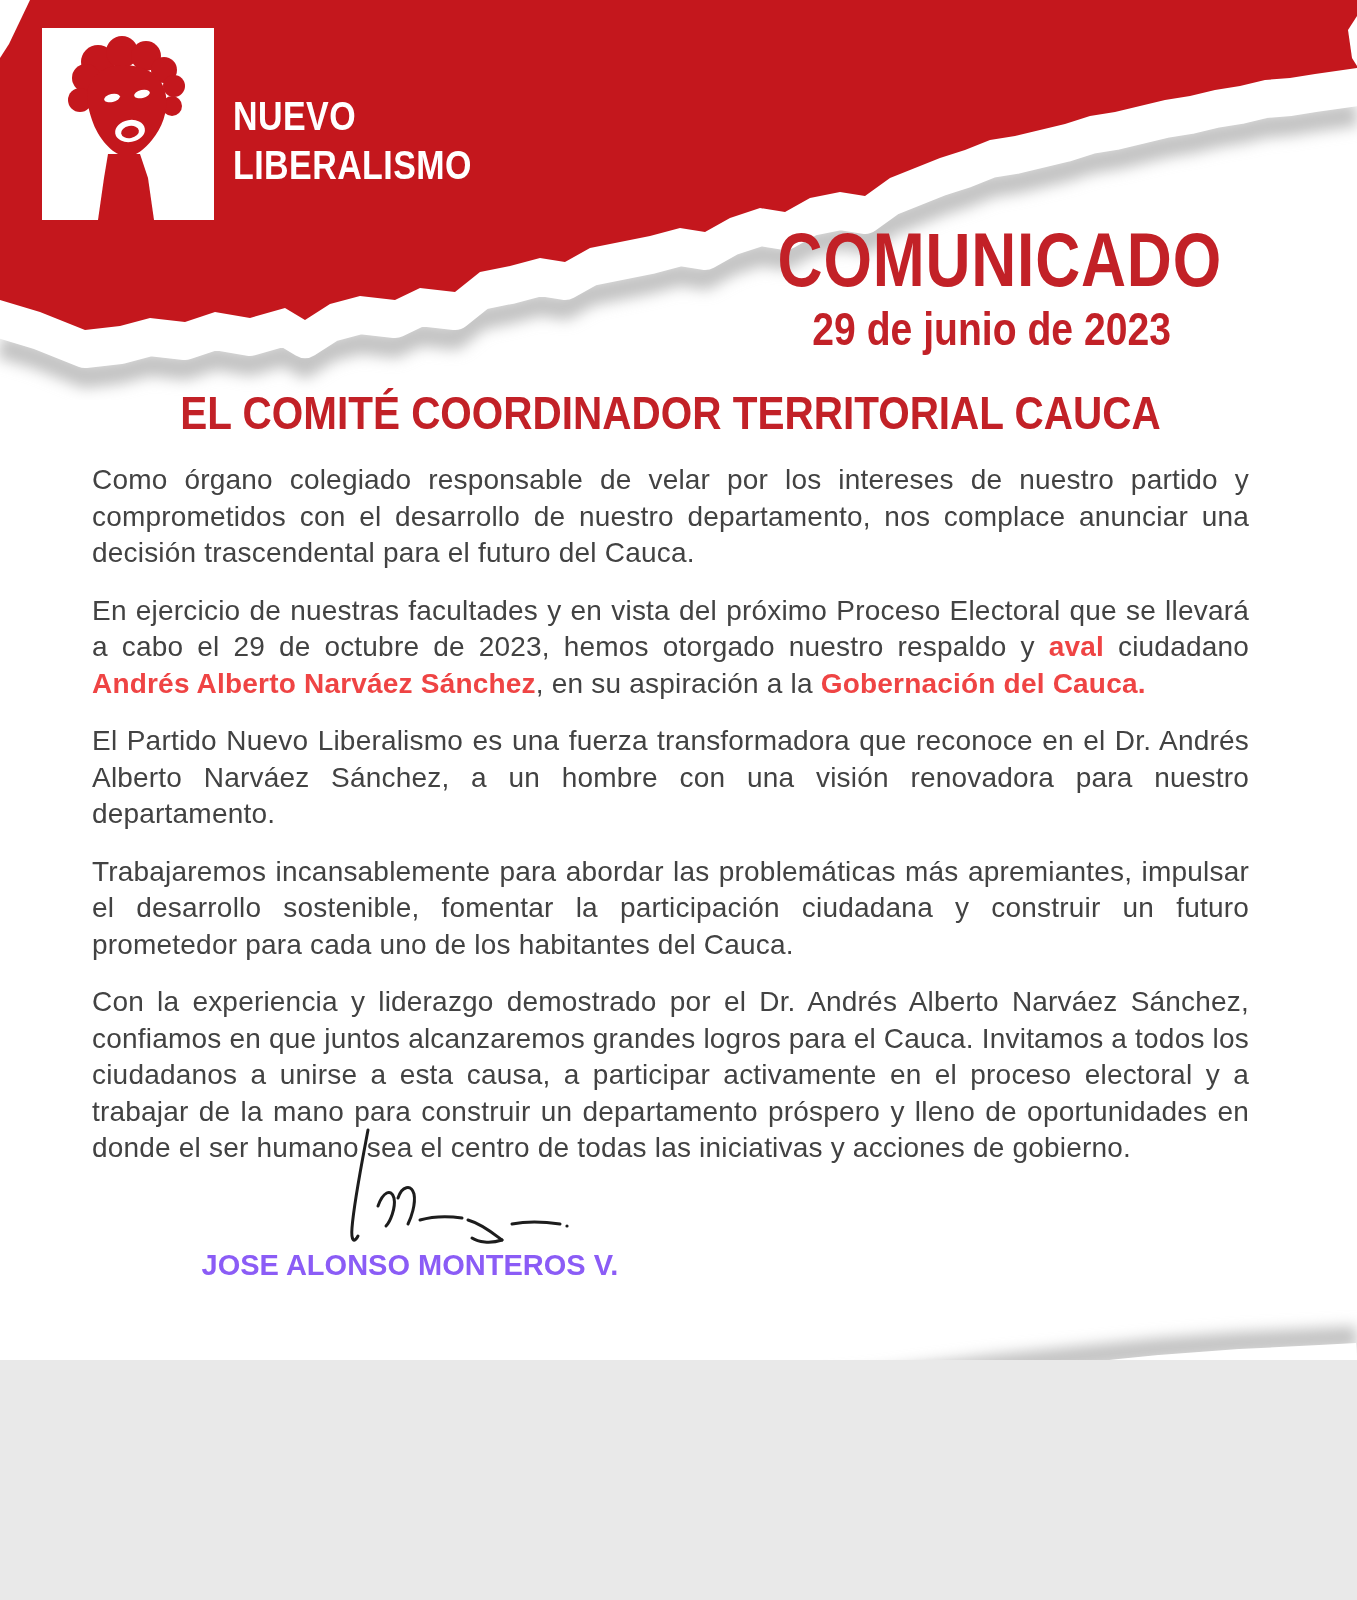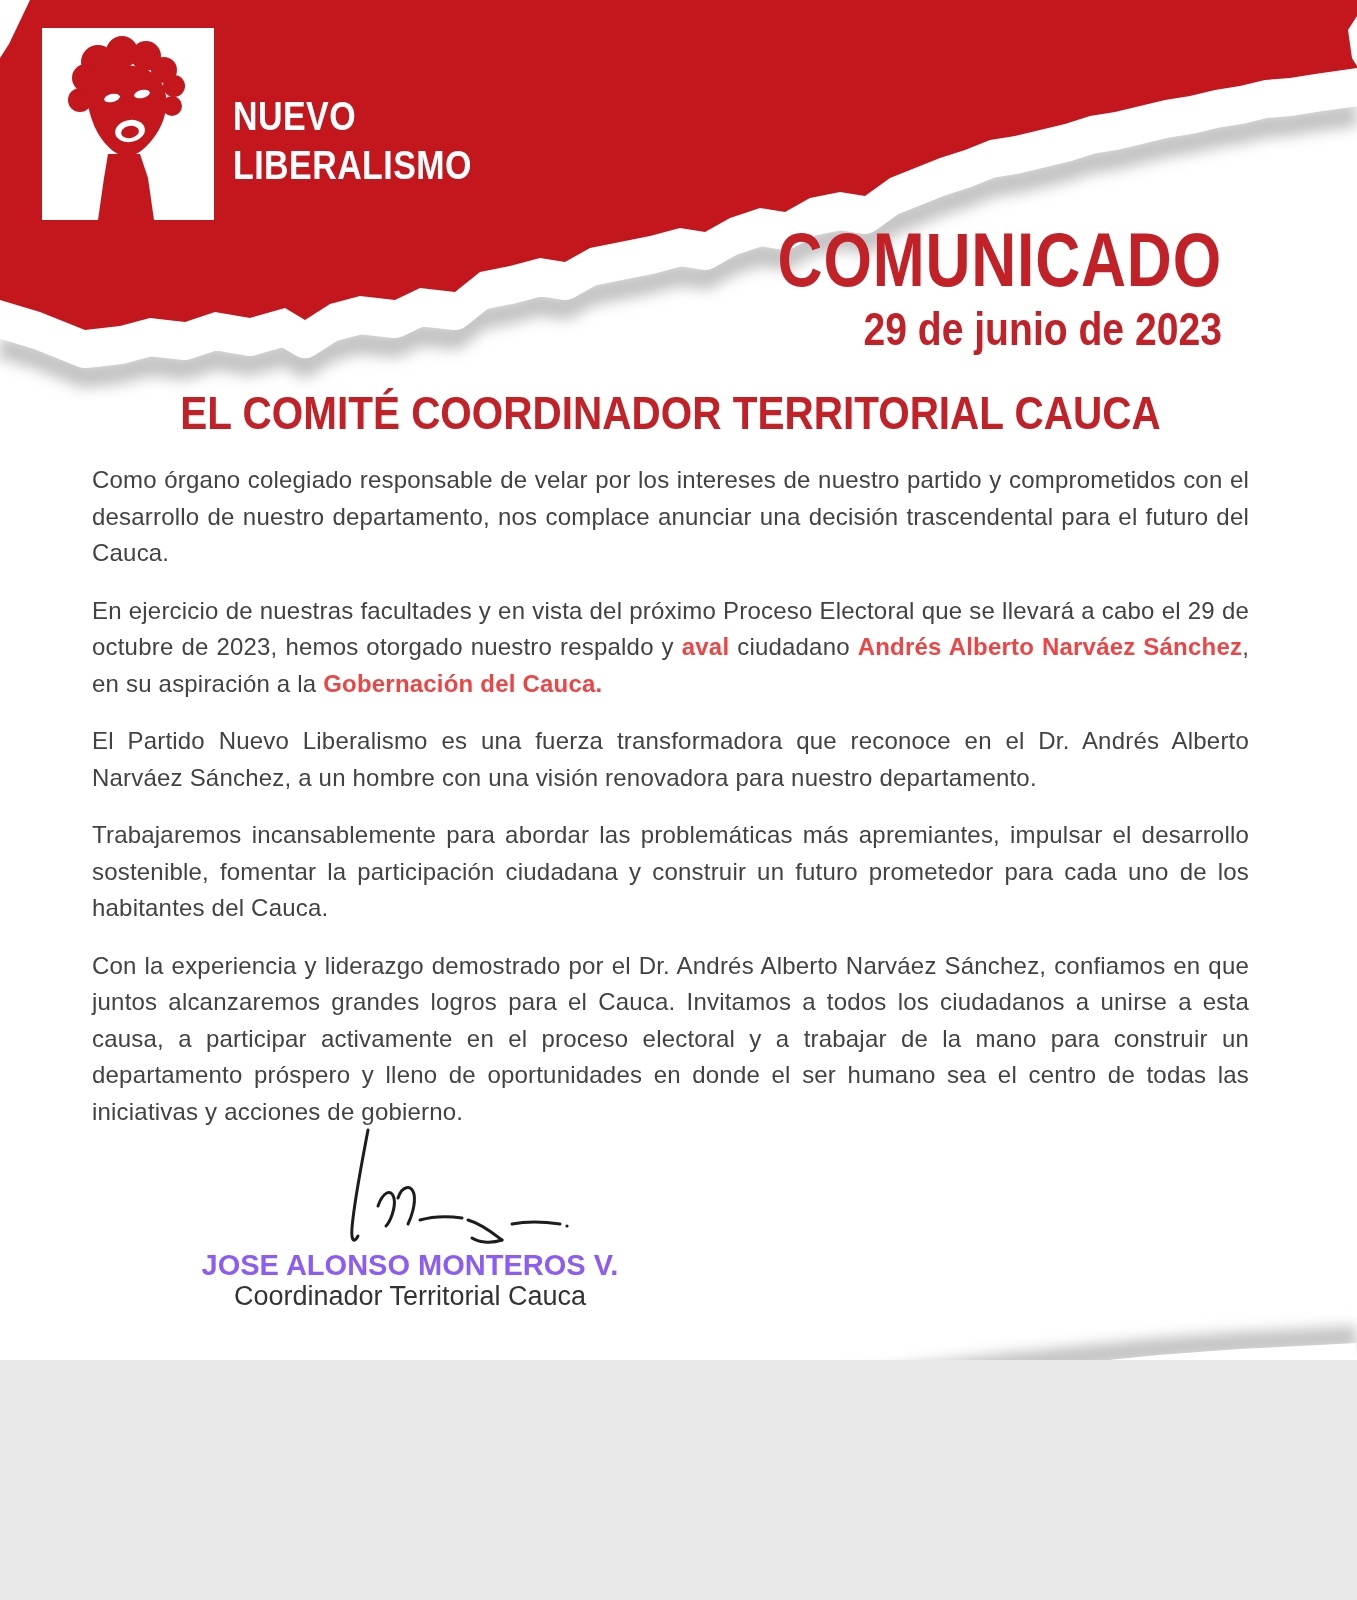--- a/index.html
+++ b/index.html
@@ -18,40 +18,40 @@
   }
   .logo-box svg{display:block;width:100%;height:100%;}
 
   .brand{
     position:absolute;left:233px;top:92px;z-index:5;color:#fff;
     font-weight:bold;font-size:40px;line-height:49px;letter-spacing:.5px;
     transform:scaleX(.85);transform-origin:0 0;white-space:nowrap;
   }
 
   .title-block{
-    position:absolute;right:135px;top:222px;z-index:5;text-align:right;color:#c22127;
+    position:absolute;right:135px;top:222px;z-index:5;text-align:center;color:#c22127;
   }
   .title-main{
     font-size:76px;font-weight:bold;letter-spacing:1px;line-height:76px;
     transform:scaleX(.82);transform-origin:100% 50%;white-space:nowrap;
   }
   .title-date{
     font-size:46px;font-weight:bold;line-height:50px;margin-top:6px;
     transform:scaleX(.85);transform-origin:100% 50%;white-space:nowrap;
   }
 
   .content{position:absolute;left:92px;top:390px;width:1157px;z-index:4;}
   .content h1{
     margin:0 0 26px 0;text-align:center;color:#c22127;
     font-size:46px;line-height:46px;font-weight:bold;letter-spacing:0;
     transform:scaleX(.88);transform-origin:50% 0;white-space:nowrap;
   }
   .content p{
     margin:0 0 21px 0;text-align:justify;color:#424242;
-    font-size:24px;line-height:36.5px;letter-spacing:.2px;font-weight:400;
+    font-size:28px;line-height:36.5px;letter-spacing:.2px;font-weight:400;
   }
   .content p b{color:#ef4444;}
 
   .signatures{position:absolute;top:1128px;left:100px;width:1157px;height:190px;z-index:4;}
   .sig{position:absolute;top:0;text-align:center;}
   .sig-left{left:30px;width:560px;}
   .sig-right{left:610px;width:560px;}
   .scribble{display:block;margin:0 auto;height:122px;}
   .sig-name{font-size:29px;font-weight:bold;color:#8b5cf6;line-height:31px;}
   .sig-role{font-size:27px;color:#333;line-height:30px;}
@@ -139,21 +139,20 @@
           <path d="M128,78 C133,64 141,60 144,70 C146,80 140,94 136,98"></path>
           <path d="M148,70 C152,58 161,56 164,66 C166,76 161,90 158,96"></path>
           <path d="M170,92 C184,88 198,88 212,90"></path>
           <path d="M218,92 C232,96 244,106 252,112"></path>
           <path d="M252,112 C240,116 228,114 222,110"></path>
           <path d="M262,96 C278,93 296,94 310,96"></path>
           <circle cx="317" cy="98" r="1.6" fill="#1d1d1d" stroke="none"></circle>
         </g>
       </svg>
       <div class="sig-name">JOSE ALONSO MONTEROS V.</div>
-      <div class="sig-role">Coordinador Territorial Cauca</div>
     </div>
   </div>
 
   <svg class="banner bottom-banner" width="1357" height="330" viewBox="0 0 1357 330" aria-hidden="true">
     <defs>
       <filter id="blurB" x="-5%" y="-40%" width="110%" height="180%">
         <feGaussianBlur stdDeviation="7"></feGaussianBlur>
       </filter>
     </defs>
     <polyline fill="none" stroke="#c3c3c3" stroke-width="22" filter="url(#blurB)" stroke-linejoin="round" points="0,218 45,214 90,207 135,203 180,196 225,192 270,185 315,181 360,174 400,177 440,167 480,162 520,156 560,159 600,147 640,142 680,137 720,131 760,126 800,121 840,115 880,111 920,105 960,100 1000,95 1040,91 1080,87 1120,83 1160,79 1200,76 1240,73 1280,71 1320,69 1357,67"></polyline>

